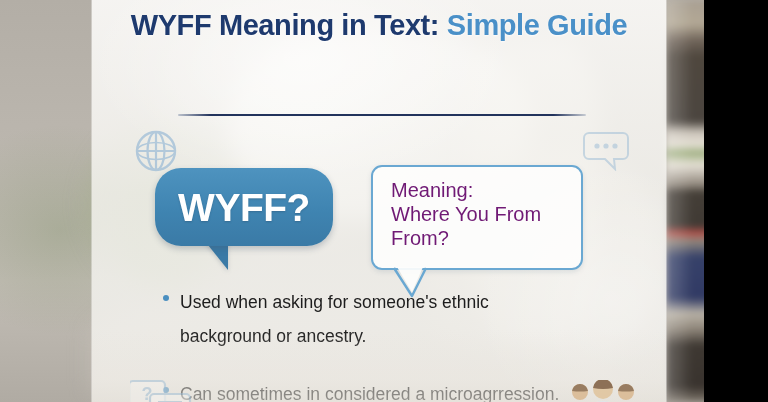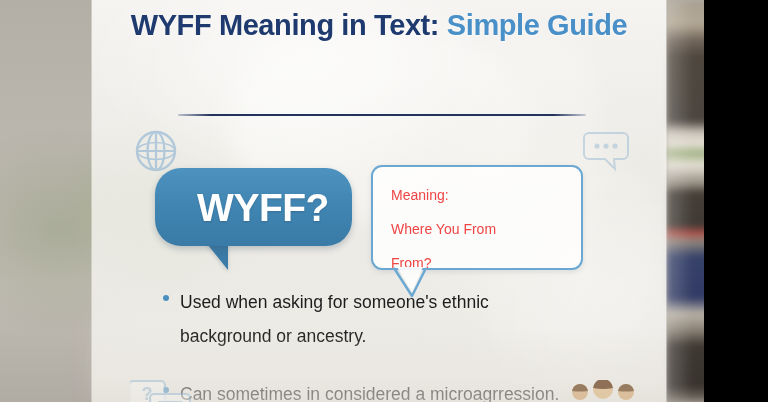--- a/index.html
+++ b/index.html
@@ -131,21 +131,21 @@
     opacity: 0.85;
   }
 
   
   .bubble-blue {
     position: absolute;
     left: 155px; top: 168px; width: 178px; height: 78px;
     background: linear-gradient(180deg, #4e93bf 0%, #3f84b1 55%, #3a7aa6 100%);
     border-radius: 26px;
     box-shadow: 0 3px 6px rgba(60,80,100,0.28);
-    display: flex; align-items: center; justify-content: center; padding-left: 19px;
+    display: flex; align-items: center; justify-content: center;
   }
   .bubble-blue-label {
     color: #ffffff;
     font-weight: bold;
     font-size: 39px;
     letter-spacing: -0.5px;
     text-shadow: 0 1px 2px rgba(40,70,95,0.35);
     line-height: 1;
   }
   .bubble-blue-tail {
@@ -163,23 +163,23 @@
     position: absolute;
     left: 371px; top: 165px; width: 212px; height: 105px;
     background: rgba(253,253,252,0.93);
     border: 2px solid #6aa8d2;
     border-radius: 11px;
     box-shadow: 0 2px 5px rgba(90,110,130,0.16);
     box-sizing: border-box;
     padding: 11px 0 0 18px;
   }
   .bubble-white-text {
-    color: #ef4444;
-    font-size: 14px;
-    line-height: 34px;
+    color: #701a75;
+    font-size: 20px;
+    line-height: 24px;
     white-space: pre-line;
   }
   .bubble-white-tail {
     position: absolute;
     left: 392px; top: 266px;
     width: 40px; height: 34px;
   }
 
   
   .bullets {

